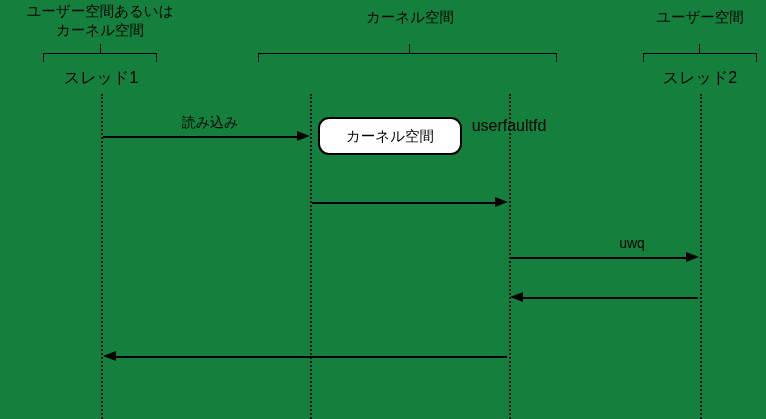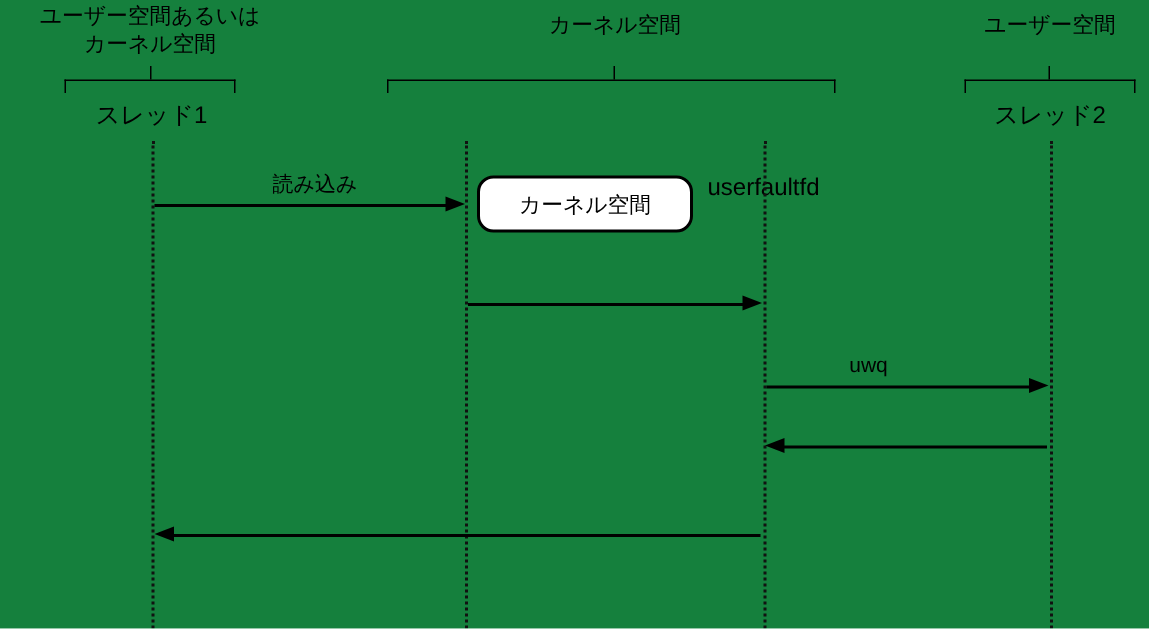--- a/index.html
+++ b/index.html
@@ -131,21 +131,21 @@
 
   <div class="msg-label" style="left:210px; top:113px;">読み込み</div>
   <div class="msg-line" style="left:103px; top:136px; width:196px;"></div>
   <div class="arrowhead right" style="left:297px; top:131px;"></div>
 
   <div class="note-box" style="left:318px; top:117px; width:144px; height:38px;">カーネル空間</div>
 
   <div class="msg-line" style="left:312px; top:202px; width:184px;"></div>
   <div class="arrowhead right" style="left:495px; top:197px;"></div>
 
-  <div class="msg-label" style="left:579px; top:234px;text-align:right;">uwq</div>
+  <div class="msg-label" style="left:632px; top:234px;text-align:right;">uwq</div>
   <div class="msg-line" style="left:511px; top:257px; width:176px;"></div>
   <div class="arrowhead right" style="left:686px; top:252px;"></div>
 
   <div class="msg-line" style="left:522px; top:297px; width:176px;"></div>
   <div class="arrowhead left" style="left:510px; top:292px;"></div>
 
   <div class="msg-line" style="left:115px; top:356px; width:392px;"></div>
   <div class="arrowhead left" style="left:103px; top:351px;"></div>
 
 </div>

